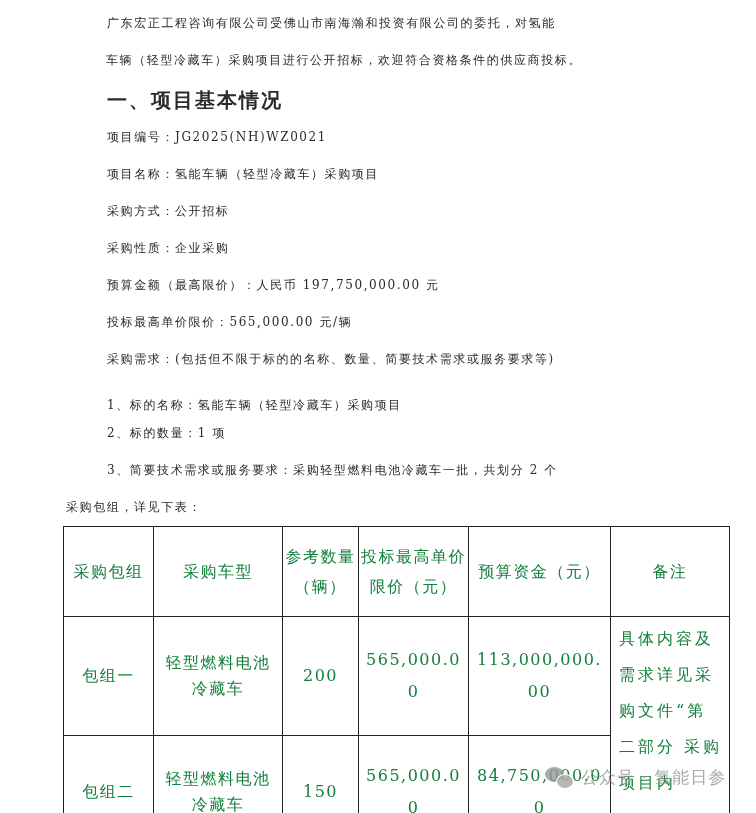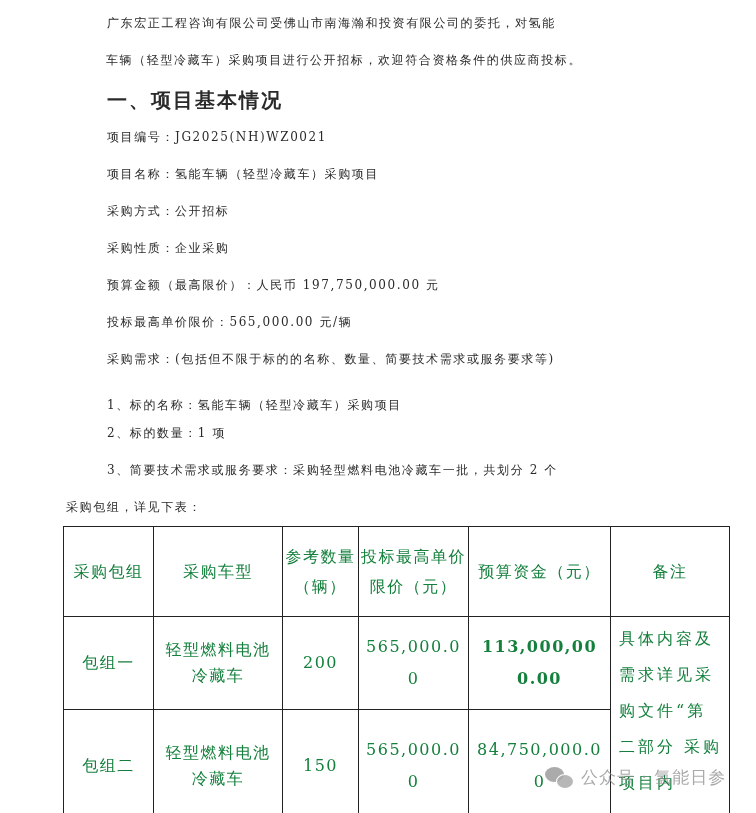--- a/index.html
+++ b/index.html
@@ -92,21 +92,21 @@
           </td>
       <td style="line-height:26px; padding:0 6px;">
             <span class="cell-text">轻型燃料电池冷藏车</span>
           </td>
       <td>
             <span class="cell-text">200</span>
           </td>
       <td style="padding:0 4px;">
             <span class="cell-text">565,000.00</span>
           </td>
-      <td style="padding:3px 6px;font-weight:bold;">
+      <td style="padding:16px 6px;">
             <span class="cell-text">113,000,000.00</span>
           </td>
       <td class="note" rowspan="2">
             <span class="cell-text">具体内容及需求详见采购文件“第二部分 采购项目内</span>
           </td>
     </tr>
     <tr class="r2">
       <td>
             <span class="cell-text">包组二</span>
           </td>

